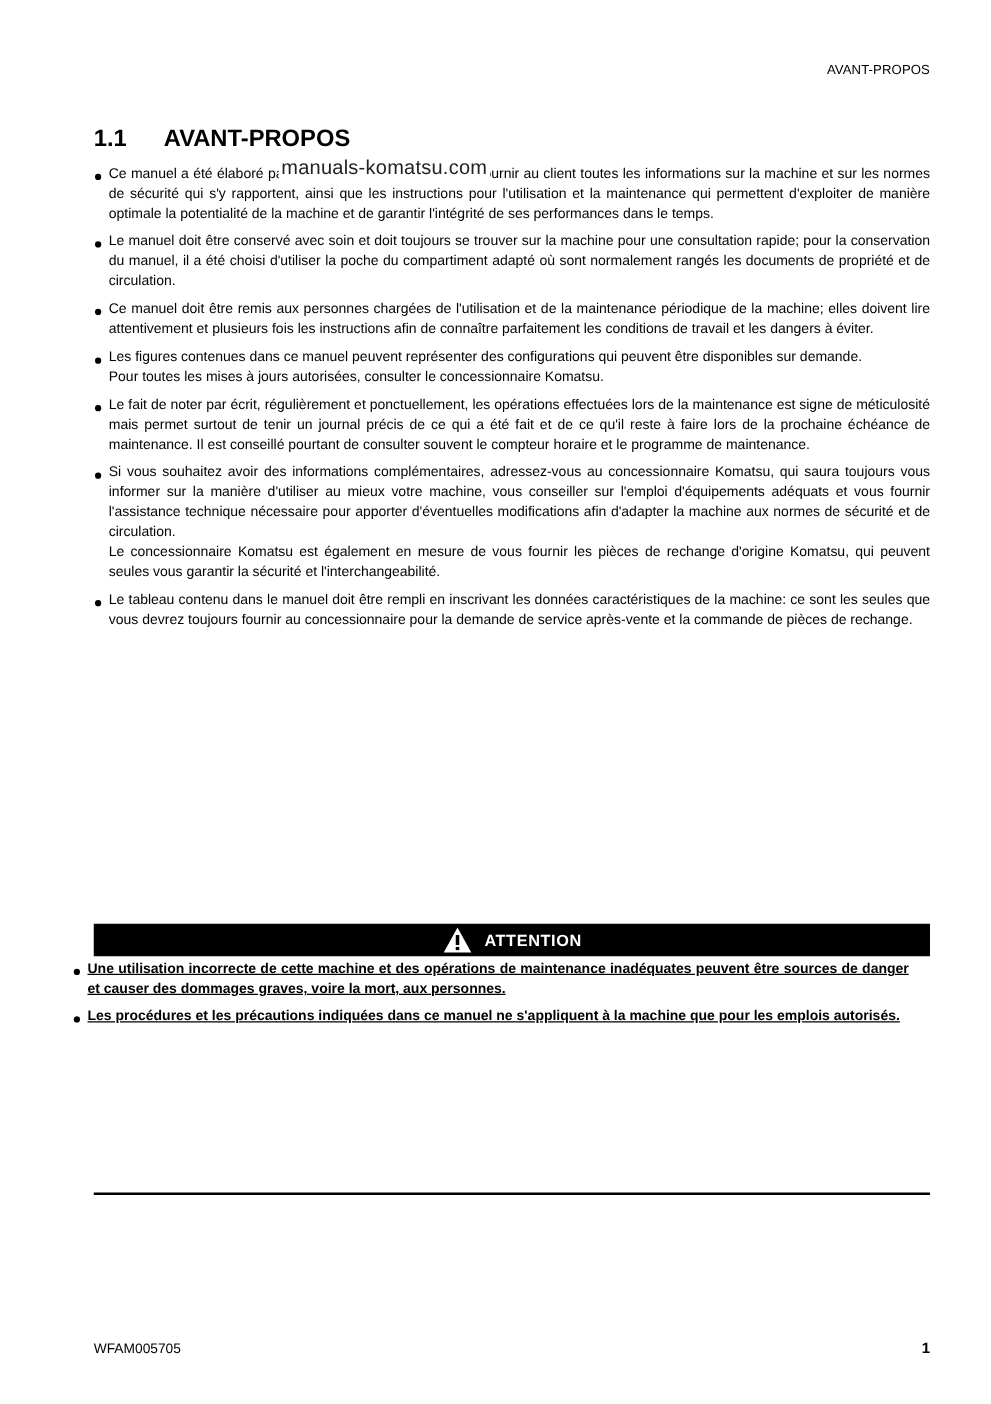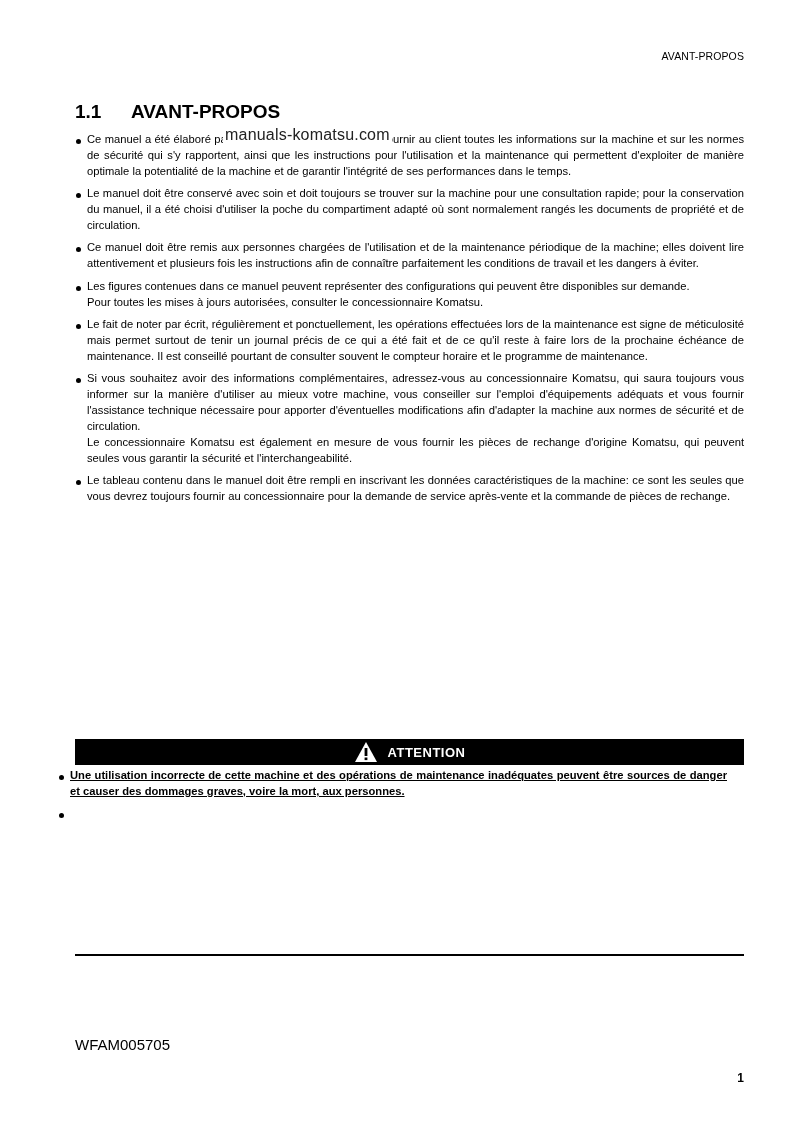--- a/index.html
+++ b/index.html
@@ -20,21 +20,21 @@
                    color: #fff; display: flex; align-items: center; justify-content: center; }
   .attention-bar .warn { width: 24px; height: 22px; margin-right: 10px; }
   .attention-bar .label { font-size: 13px; font-weight: bold; letter-spacing: 0.5px; }
   .attention-list { position: absolute; left: 58px; top: 768px; width: 669px; margin: 0; padding: 0; list-style: none; text-decoration: underline; }
   .attention-list li { position: relative; padding-left: 12px; font-size: 11.2px; line-height: 15.9px; font-weight: bold;
                        text-align: justify; margin-bottom: 6.6px; }
   .attention-list li::before { content: ""; position: absolute; left: 1px; top: 7px; width: 5px; height: 5px;
                                border-radius: 50%; background: #000; }
   .attention-list li p { margin: 0; }
   .attention-rule { position: absolute; top: 954px; left: 75px; width: 669px; height: 2px; background: #000; }
-  .doc-code { position: absolute; top: 1036px; left: 75px; font-size: 15px; }
+  .doc-code { position: absolute; top: 1073px; left: 75px; font-size: 11px; }
   .page-number { position: absolute; top: 1071px; right: 49px; font-size: 12px; font-weight: bold; }
 </style>
 </head>
 <body>
 
 <div class="running-header">AVANT-PROPOS</div>
 
 <h1 class="section-title">
   <span class="num">1.1</span><span>AVANT-PROPOS</span>
 </h1>
@@ -74,19 +74,20 @@
     <rect x="10.6" y="16.5" width="2.8" height="2.6" fill="#000"></rect>
   </svg>
   <span class="label">ATTENTION</span>
 </div>
 
 <ul class="attention-list">
   <li>
       <p>Une utilisation incorrecte de cette machine et des opérations de maintenance inadéquates peuvent être sources de danger et causer des dommages graves, voire la mort, aux personnes.</p>
     </li>
   <li>
+    <p>Les procédures et les précautions indiquées dans ce manuel ne s'appliquent à la machine que pour les emplois autorisés.</p>
   </li>
 </ul>
 
 <div class="attention-rule"></div>
 
 <div class="doc-code">WFAM005705</div>
 <div class="page-number">1</div>
 
 </body></html>

